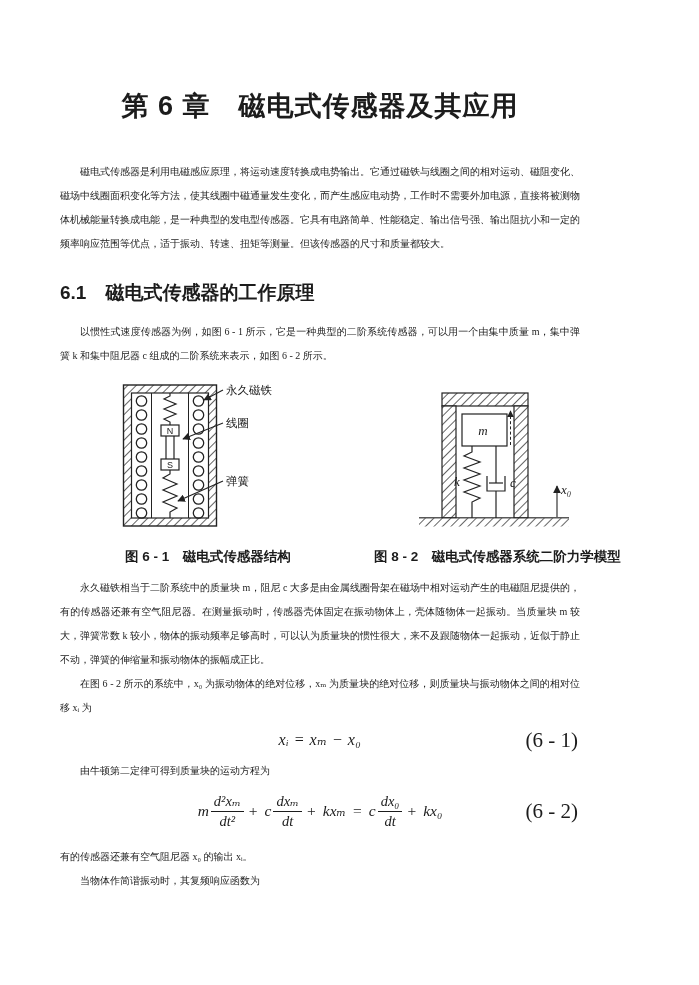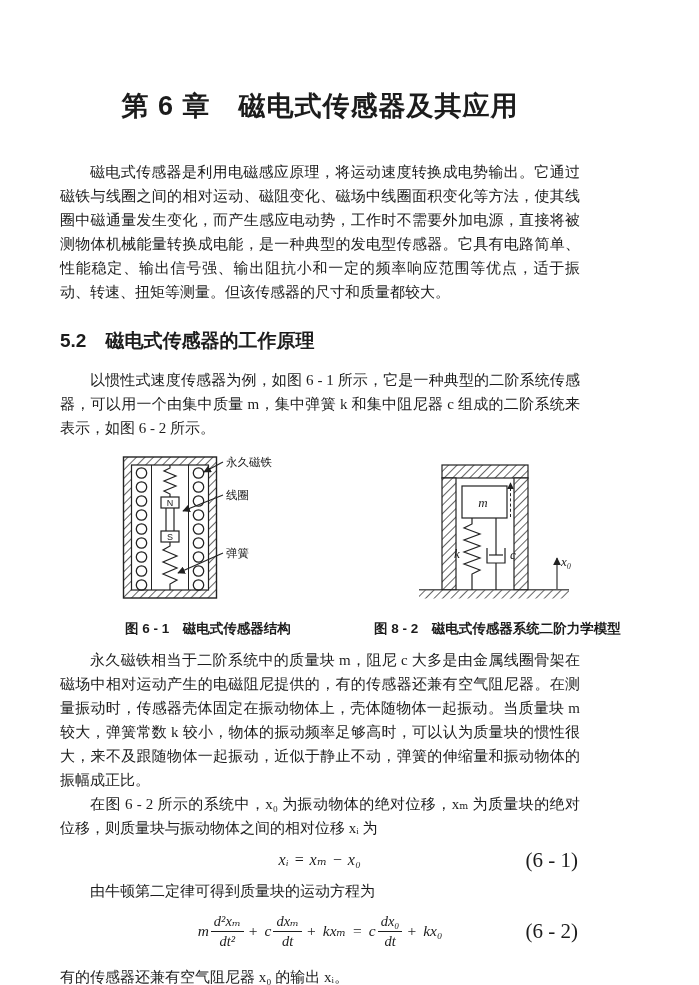--- a/index.html
+++ b/index.html
@@ -7,21 +7,21 @@
     width:639px;height:985px;background:#ffffff;position:relative;
     font-family:"Liberation Serif","DejaVu Serif",serif;
     color:#1c1c1c;overflow:hidden;box-sizing:border-box;
     padding:88px 59px 0 60px;
   }
   .chapter-title{
     text-align:center;font-family:"Liberation Sans","DejaVu Sans",sans-serif;
     font-weight:bold;font-size:27px;margin:0 0 36px 0;letter-spacing:1px;
   }
   p.body{
-    font-size:15px;line-height:24px;text-align:justify;margin:0;
+    font-size:10px;line-height:24px;text-align:justify;margin:0;
     text-indent:2em;
   }
   p.noindent{text-indent:0;}
   .section-heading{
     font-family:"Liberation Sans","DejaVu Sans",sans-serif;
     font-weight:bold;font-size:19px;margin:24px 0 14px 0;
   }
   .figures-row{display:flex;align-items:flex-end;margin:14px 0 10px 0;}
   figure{margin:0;display:flex;flex-direction:column;align-items:center;}
   .figure-1{margin-left:62px;}
@@ -52,21 +52,21 @@
 </style>
 </head>
 <body>
 
 <div class="page">
 
   <h1 class="chapter-title">第 6 章　磁电式传感器及其应用</h1>
 
   <p class="body">磁电式传感器是利用电磁感应原理，将运动速度转换成电势输出。它通过磁铁与线圈之间的相对运动、磁阻变化、磁场中线圈面积变化等方法，使其线圈中磁通量发生变化，而产生感应电动势，工作时不需要外加电源，直接将被测物体机械能量转换成电能，是一种典型的发电型传感器。它具有电路简单、性能稳定、输出信号强、输出阻抗小和一定的频率响应范围等优点，适于振动、转速、扭矩等测量。但该传感器的尺寸和质量都较大。</p>
 
-  <h2 class="section-heading">5.2　磁电式传感器的工作原理</h2>
+  <h2 class="section-heading">6.1　磁电式传感器的工作原理</h2>
 
   <p class="body">以惯性式速度传感器为例，如图 6 - 1 所示，它是一种典型的二阶系统传感器，可以用一个由集中质量 m，集中弹簧 k 和集中阻尼器 c 组成的二阶系统来表示，如图 6 - 2 所示。</p>
 
   <div class="figures-row">
 
     <figure class="figure-1">
       <svg width="172" height="148" viewBox="0 0 172 148">
         <defs>
           <pattern id="h1" patternUnits="userSpaceOnUse" width="6" height="6" patternTransform="rotate(45)">
             <rect width="6" height="6" fill="#ffffff"></rect>

